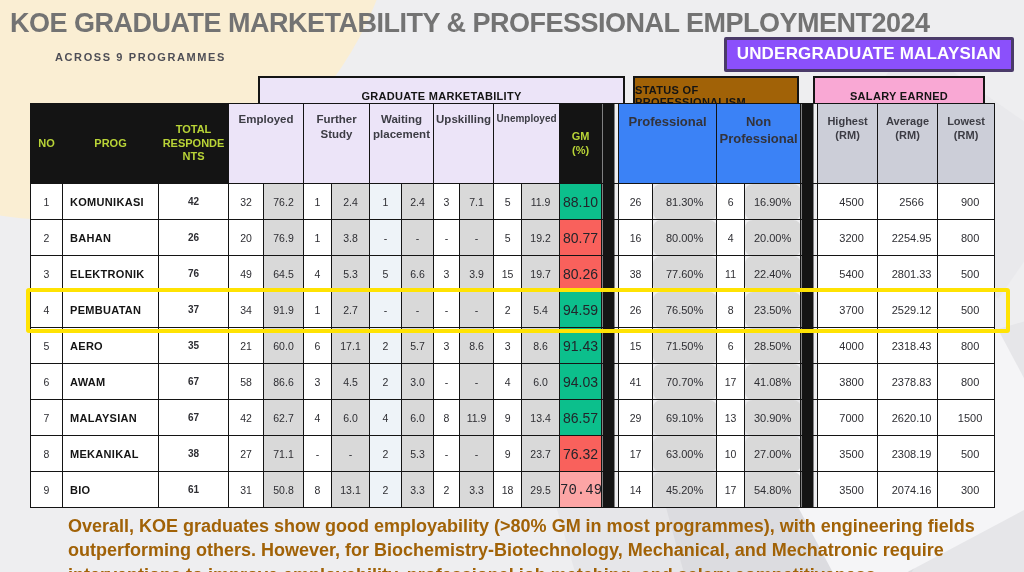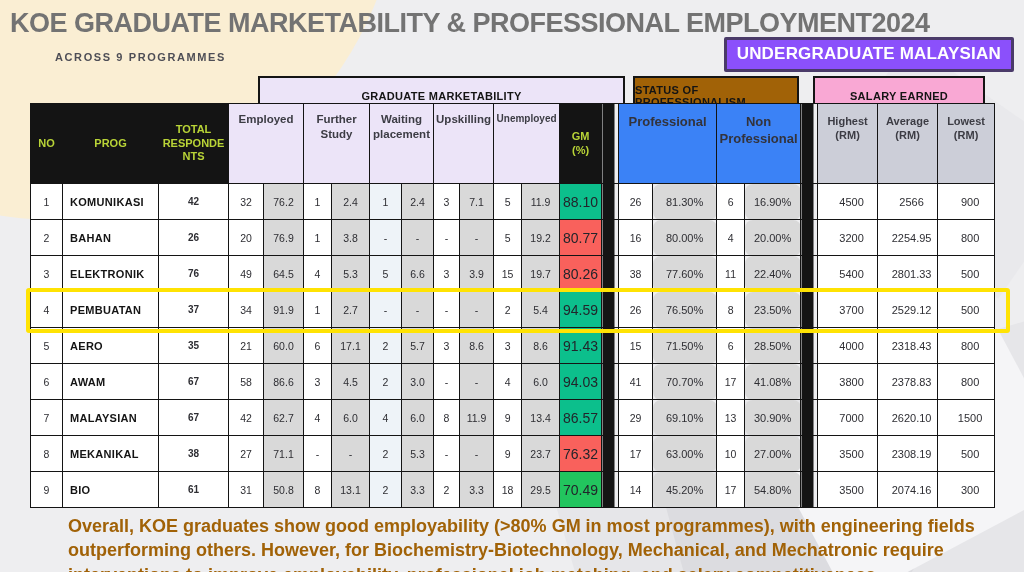--- a/index.html
+++ b/index.html
@@ -346,21 +346,21 @@
     <td>31</td>
     <td class="pct">50.8</td>
     <td>8</td>
     <td class="pct">13.1</td>
     <td class="wait-n">2</td>
     <td class="pct">3.3</td>
     <td>2</td>
     <td class="pct">3.3</td>
     <td>18</td>
     <td class="pct">29.5</td>
-    <td class="gm-cell" style="background: #22c55e;">70.49</td>
+    <td class="gm-cell" style="background: #fca5a5; font-family: Liberation Mono, monospace;">70.49</td>
     <td class="sep"></td>
     <td>14</td>
     <td class="pct ppct">45.20%</td>
     <td>17</td>
     <td class="pct ppct">54.80%</td>
     <td class="sep"></td>
     <td class="money">3500</td>
     <td class="money">2074.16</td>
     <td class="money">300</td>
   </tr>

